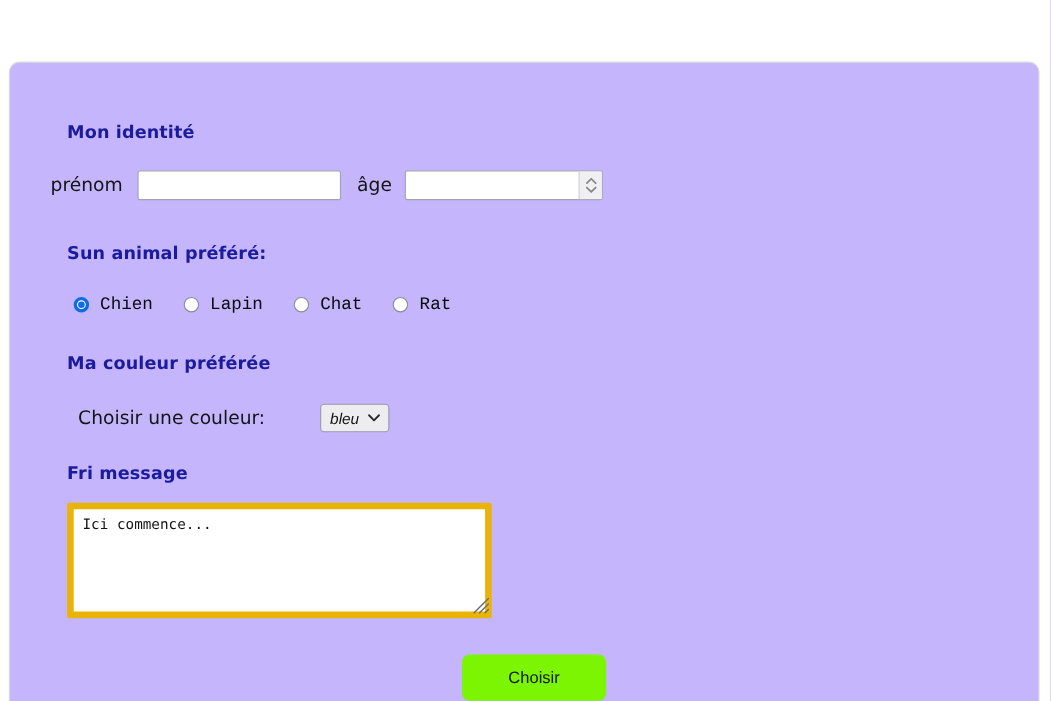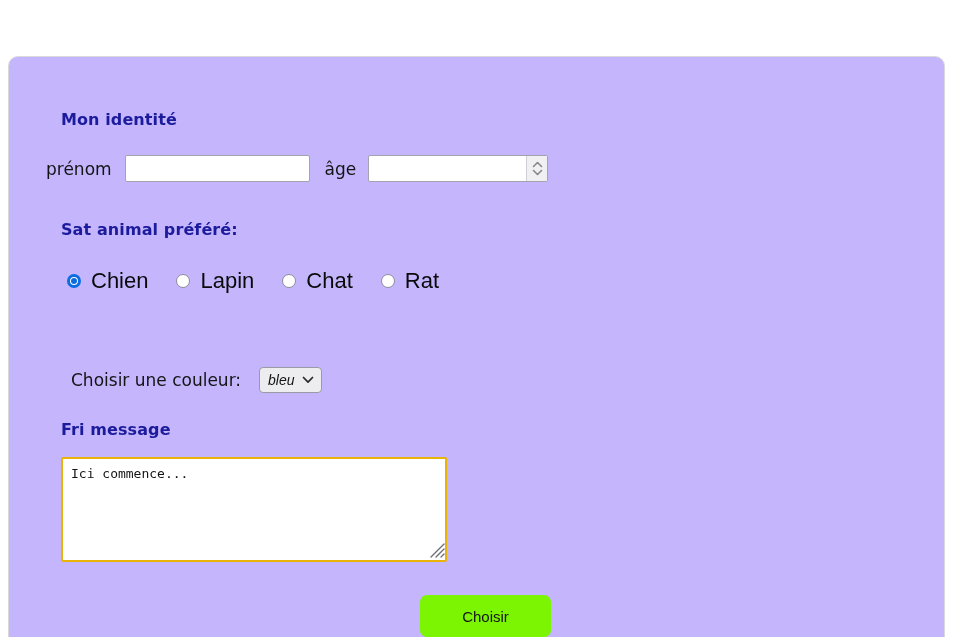--- a/index.html
+++ b/index.html
@@ -142,33 +142,34 @@
     left: 50%;
     top: 50%;
     transform: translate(-50%, -50%);
     width: 6px;
     height: 6px;
     border-radius: 50%;
     background: #0d6ce0;
   }
   .radio-label {
     margin-left: 10px;
-    font-family: Liberation Sans, sans-serif;
-    font-size: 22px;
+    font-family: Liberation Mono, monospace;
+    font-size: 16px;
     color: #0a0a0a;
     white-space: nowrap;
   }
 
   
   .color-row {
     position: absolute;
     left: 62px;
     top: 310px;
     display: flex;
     align-items: center;
+    gap: 32px;
   }
   .select-wrap {
     position: relative;
     margin-left: 18px;
   }
   .color-select {
     box-sizing: border-box;
     height: 26px;
     padding: 0 26px 0 8px;
     border: 1px solid #9a9aa6;
@@ -194,21 +195,21 @@
   }
 
   
   .message-area {
     position: absolute;
     left: 52px;
     top: 400px;
     width: 386px;
     height: 105px;
     box-sizing: border-box;
-    border: 2px solid #eab308;
+    border: 6px solid #eab308;
     border-radius: 2px;
     background: #ffffff;
     font-family: "DejaVu Sans Mono", monospace;
     font-size: 13px;
     line-height: 1.35;
     color: #141414;
     padding: 6px 8px;
     resize: none;
     outline: none;
   }
@@ -254,41 +255,42 @@
         <svg width="11" height="7" viewBox="0 0 11 7">
           <polyline points="1.5,5.5 5.5,1.5 9.5,5.5" fill="none" stroke="#86868f" stroke-width="1.6" stroke-linecap="round" stroke-linejoin="round"></polyline>
         </svg>
         <svg width="11" height="7" viewBox="0 0 11 7">
           <polyline points="1.5,1.5 5.5,5.5 9.5,1.5" fill="none" stroke="#86868f" stroke-width="1.6" stroke-linecap="round" stroke-linejoin="round"></polyline>
         </svg>
       </span>
     </div>
   </div>
 
-  <h2 class="section-heading" style="left:52px; top:163px;">Sat animal préféré:</h2>
+  <h2 class="section-heading" style="left:52px; top:163px;">Sun animal préféré:</h2>
 
   <div class="radio-row">
     <label class="radio-item">
       <span class="radio-mark checked"></span>
       <span class="radio-label">Chien</span>
     </label>
     <label class="radio-item">
       <span class="radio-mark"></span>
       <span class="radio-label">Lapin</span>
     </label>
     <label class="radio-item">
       <span class="radio-mark"></span>
       <span class="radio-label">Chat</span>
     </label>
     <label class="radio-item">
       <span class="radio-mark"></span>
       <span class="radio-label">Rat</span>
     </label>
   </div>
 
+  <h2 class="section-heading" style="left:52px; top:263px;">Ma couleur préférée</h2>
 
   <div class="color-row">
     <span class="field-label">Choisir une couleur:</span>
     <span class="select-wrap">
       <select class="color-select">
         <option>bleu</option>
       </select>
       <svg class="select-arrow" width="12" height="8" viewBox="0 0 12 8">
         <polyline points="1.5,1.5 6,6.2 10.5,1.5" fill="none" stroke="#2a2a2a" stroke-width="1.7" stroke-linecap="round" stroke-linejoin="round"></polyline>
       </svg>

